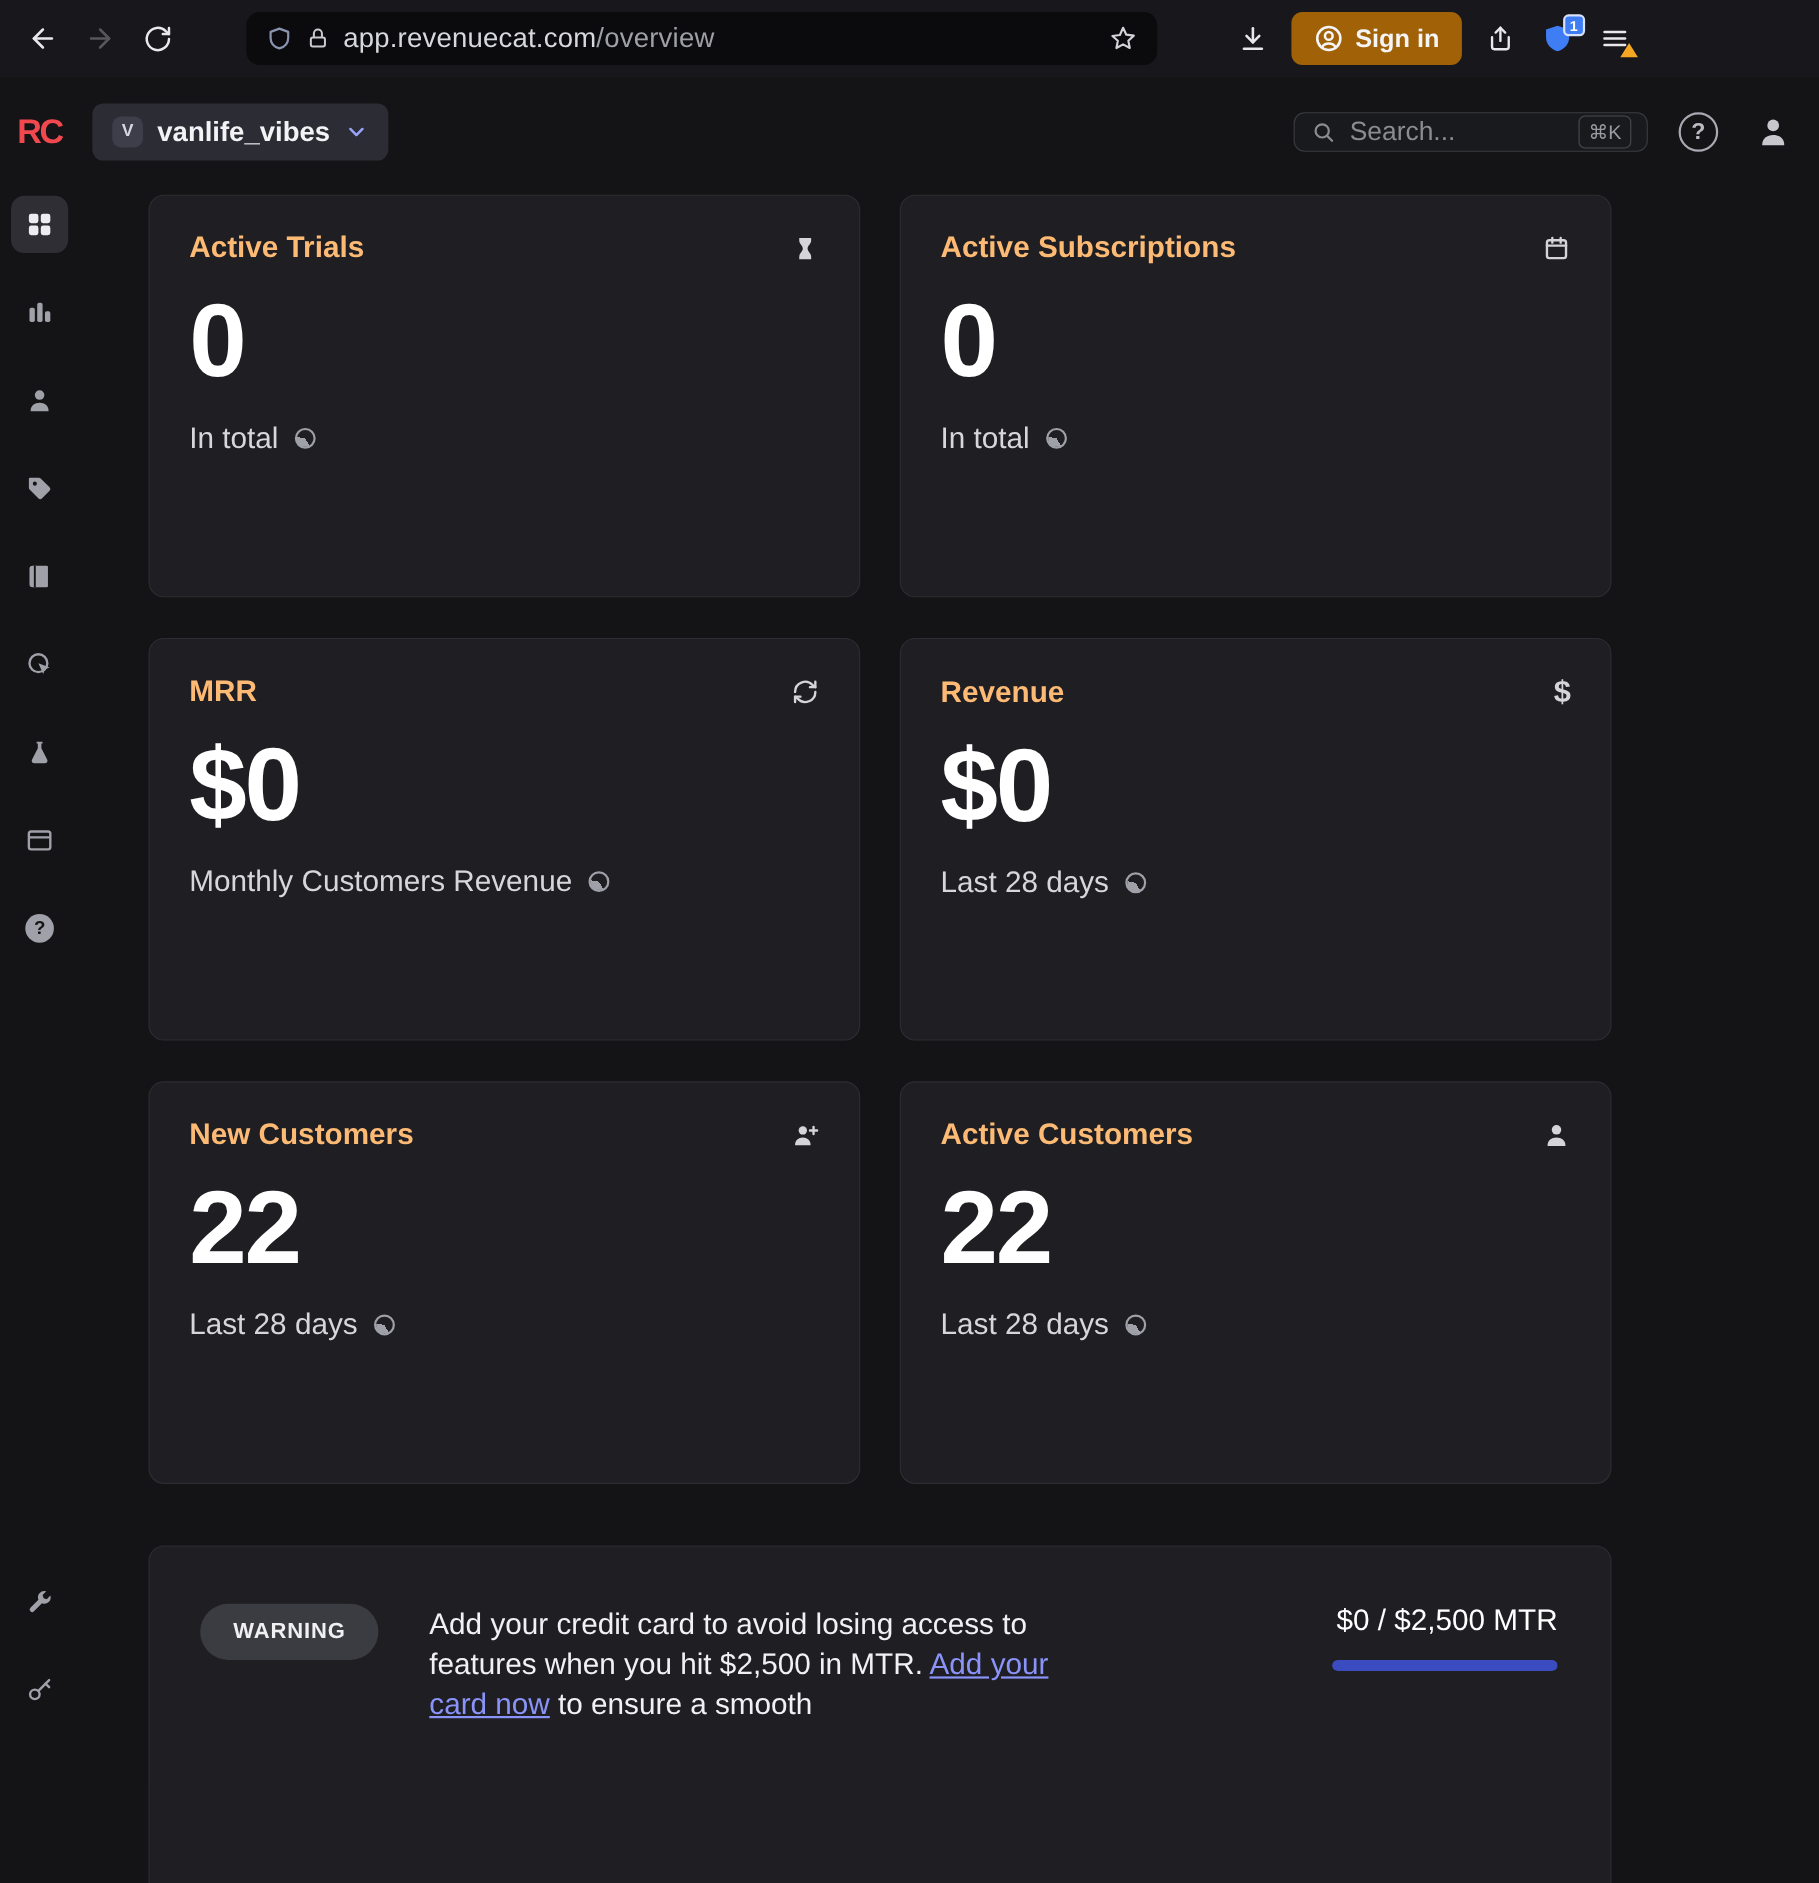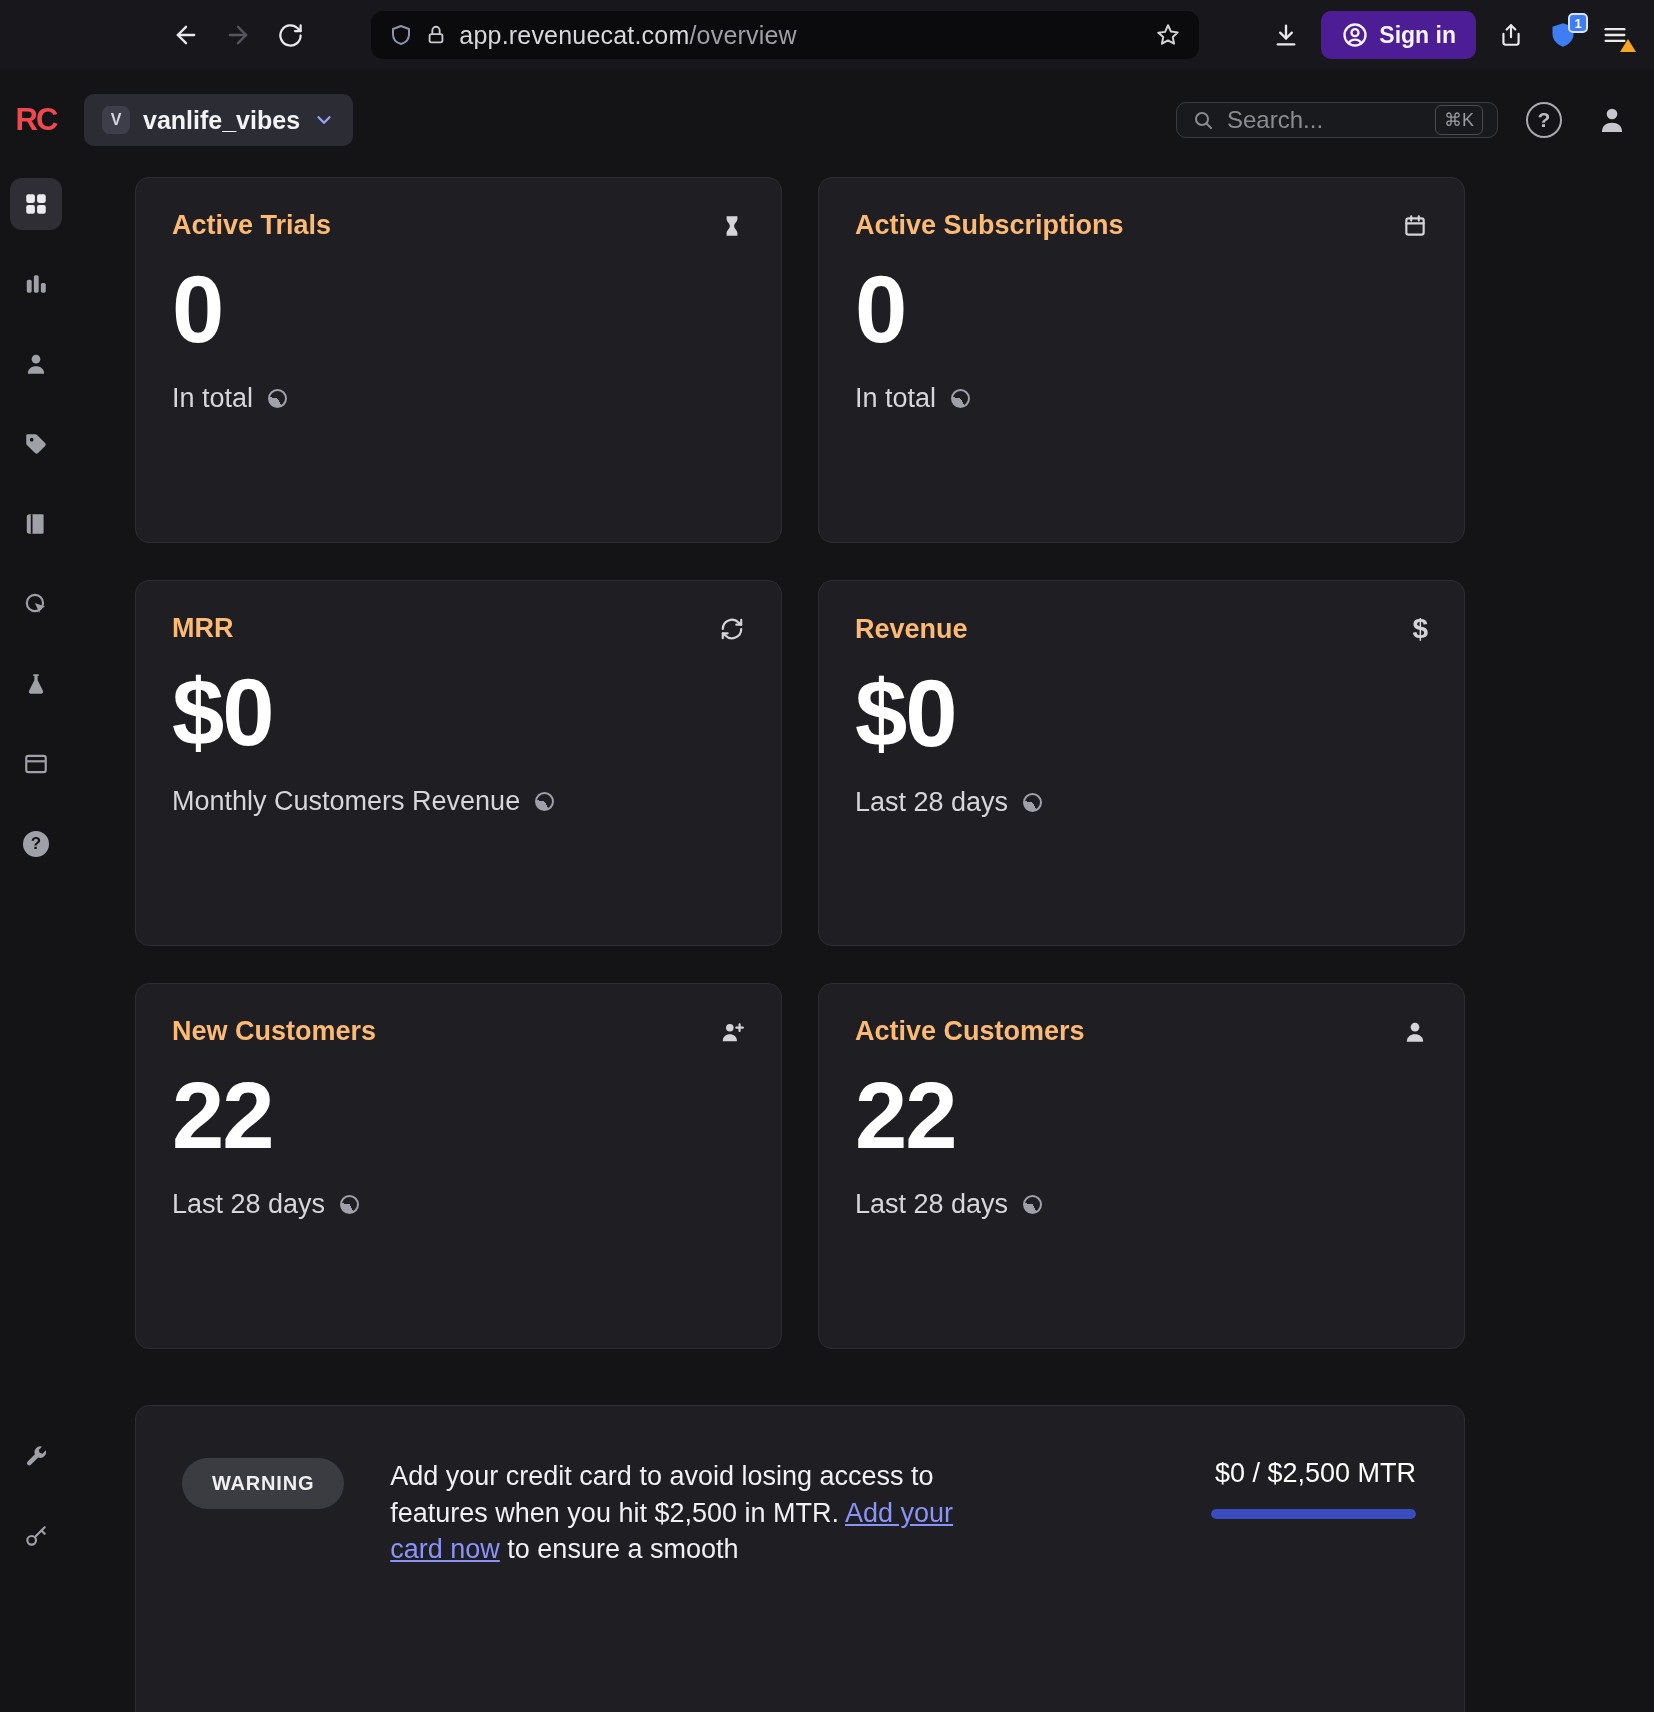--- a/index.html
+++ b/index.html
@@ -7,38 +7,38 @@
     width: 1654px; height: 1712px; overflow: hidden;
     background: #141417;
     font-family: "Liberation Sans", sans-serif;
     -webkit-font-smoothing: antialiased;
   }
   svg { display: block; }
 
   
   .browser-bar {
     height: 70px; background: #18181c;
-    display: flex; align-items: center; padding: 0 16px; gap: 6px; justify-content: flex-end;
+    display: flex; align-items: center; padding: 0 16px; gap: 6px;
   }
   .nav-btn {
     width: 46px; height: 46px; border-radius: 8px;
     display: grid; place-items: center; color: #e9e9ec; cursor: pointer;
   }
   .nav-btn.disabled { color: #56565c; }
   .url-bar {
     height: 48px; flex: 0 0 828px; margin-left: 52px; margin-right: 58px;
     background: #0b0b0d; border-radius: 12px;
     display: flex; align-items: center; padding: 0 18px; gap: 12px;
   }
   .url-text { font-size: 25px; letter-spacing: 0.2px; white-space: nowrap; }
   .url-domain { color: #d7d8db; }
   .url-path { color: #9fa0a6; }
   .url-star { margin-left: auto; color: #d2d2d7; }
   .signin-pill {
-    height: 48px; background: #4c1d95; border-radius: 10px;
+    height: 48px; background: #a16207; border-radius: 10px;
     display: flex; align-items: center; gap: 10px; padding: 0 20px;
     color: #f4f4f6; font-size: 23px; font-weight: 700; cursor: pointer;
     margin: 0 6px;
   }
   .ext-btn { position: relative; }
   .ext-badge {
     position: absolute; top: 1px; right: -2px;
     min-width: 20px; height: 20px; padding: 0 4px;
     background: #3f7df5; border: 2px solid #d8e2f8; border-radius: 5px;
     color: #fff; font-size: 13px; font-weight: 700;

